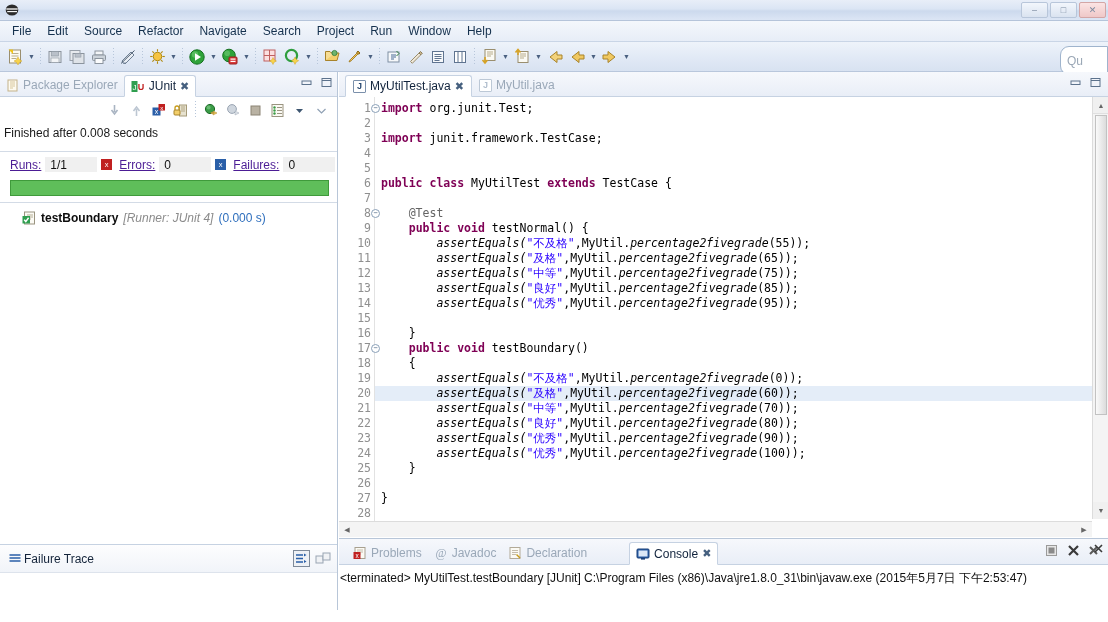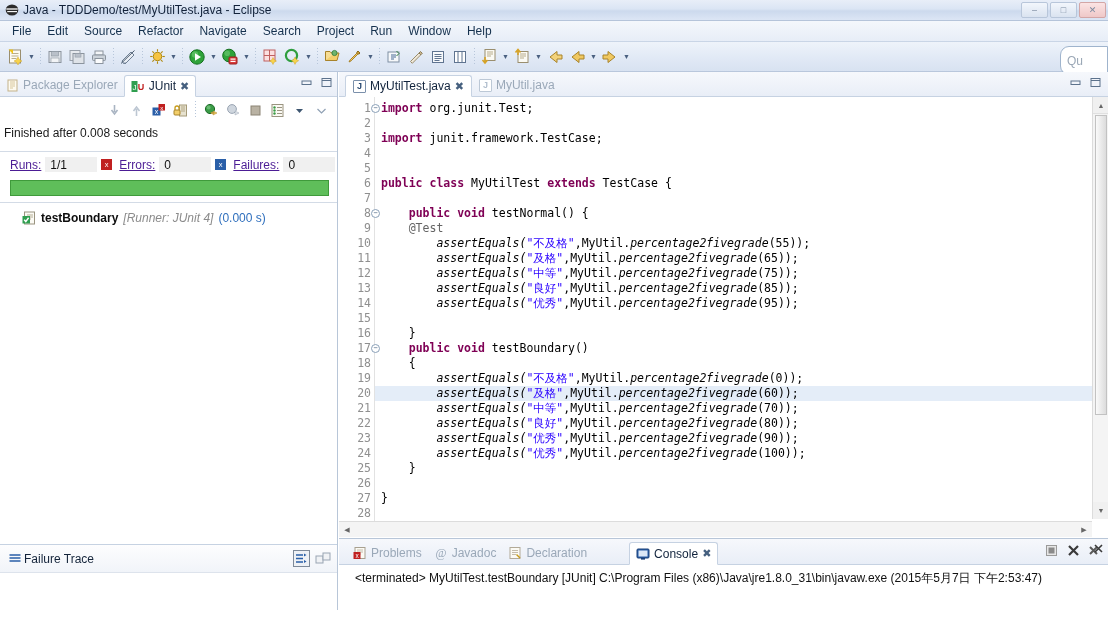--- a/index.html
+++ b/index.html
@@ -224,38 +224,37 @@
   .con-tabbar {
     height: 26px; display:flex; align-items:flex-end; position:relative;
     background: linear-gradient(to bottom,#f6f8fc,#e9eef7);
     border-bottom: 1px solid #c6d2e2; padding-left: 8px;
   }
   .con-tab { display:flex;align-items:center;gap:4px;height:23px;padding:0 6px;
     font-size:12px;color:#9aa8b8;white-space:nowrap; }
   .con-tab.active { color:#11233c; background:#fff; border:1px solid #c6d2e2;
     border-bottom:1px solid #fff; border-radius:3px 3px 0 0; margin-bottom:-1px;margin-left:36px; }
   .con-ctrls { position:absolute; right:4px; top:4px; display:flex; gap:7px; align-items:center; }
-  .con-body { padding: 5px 16px; font-size:12px; color:#111; white-space:nowrap; overflow:hidden; }
+  .con-body { padding: 5px 1px; font-size:12px; color:#111; white-space:nowrap; overflow:hidden; }
 
   svg { display:block; }
 </style>
 </head>
 <body>
 
 <div id="app">
 
   <div class="titlebar">
     <span class="title-icon">
       <svg width="14" height="14" viewBox="0 0 14 14">
         <ellipse cx="7" cy="7" rx="6.3" ry="5.6" fill="#2b2b2b"></ellipse>
         <path d="M1.3 6.0 H12.7" stroke="#fff" stroke-width="1.3"></path>
         <path d="M2.2 8.6 H12.0" stroke="#fff" stroke-width="1.1"></path>
       </svg>
     </span>
-    <span class="title-text">Java - TDDDemo/test/MyUtilTest.java - Eclipse</span>
     <span class="win-btns">
       <span class="win-btn">–</span>
       <span class="win-btn">□</span>
       <span class="win-btn close">✕</span>
     </span>
   </div>
 
   <div class="menubar">
     <div class="menu-item">File</div>
     <div class="menu-item">Edit</div>
@@ -696,22 +695,22 @@
             <div class="gln">28</div>
           </div>
         <div class="code" id="code">
             <div class="cline"><span class="kw">import</span><span> org.junit.Test;</span></div>
             <div class="cline">&nbsp;</div>
             <div class="cline"><span class="kw">import</span><span> junit.framework.TestCase;</span></div>
             <div class="cline">&nbsp;</div>
             <div class="cline">&nbsp;</div>
             <div class="cline"><span class="kw">public</span><span> </span><span class="kw">class</span><span> MyUtilTest </span><span class="kw">extends</span><span> TestCase {</span></div>
             <div class="cline">&nbsp;</div>
+            <div class="cline"><span class="ann">    @Test</span></div>
             <div class="cline"><span>    </span><span class="kw">public</span><span> </span><span class="kw">void</span><span> testNormal() {</span></div>
-            <div class="cline"><span class="ann">    @Test</span></div>
             <div class="cline"><span class="mth">        assertEquals(</span><span class="str">"不及格"</span><span>,MyUtil.</span><span class="mth">percentage2fivegrade</span><span>(55));</span></div>
             <div class="cline"><span class="mth">        assertEquals(</span><span class="str">"及格"</span><span>,MyUtil.</span><span class="mth">percentage2fivegrade</span><span>(65));</span></div>
             <div class="cline"><span class="mth">        assertEquals(</span><span class="str">"中等"</span><span>,MyUtil.</span><span class="mth">percentage2fivegrade</span><span>(75));</span></div>
             <div class="cline"><span class="mth">        assertEquals(</span><span class="str">"良好"</span><span>,MyUtil.</span><span class="mth">percentage2fivegrade</span><span>(85));</span></div>
             <div class="cline"><span class="mth">        assertEquals(</span><span class="str">"优秀"</span><span>,MyUtil.</span><span class="mth">percentage2fivegrade</span><span>(95));</span></div>
             <div class="cline">&nbsp;</div>
             <div class="cline"><span>    }</span></div>
             <div class="cline"><span>    </span><span class="kw">public</span><span> </span><span class="kw">void</span><span> testBoundary()</span></div>
             <div class="cline"><span>    {</span></div>
             <div class="cline"><span class="mth">        assertEquals(</span><span class="str">"不及格"</span><span>,MyUtil.</span><span class="mth">percentage2fivegrade</span><span>(0));</span></div>

